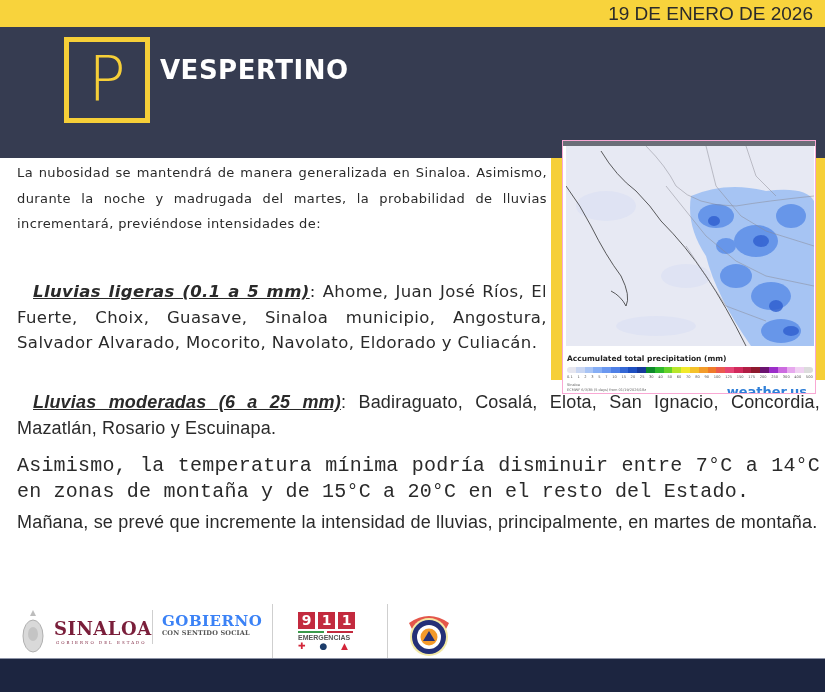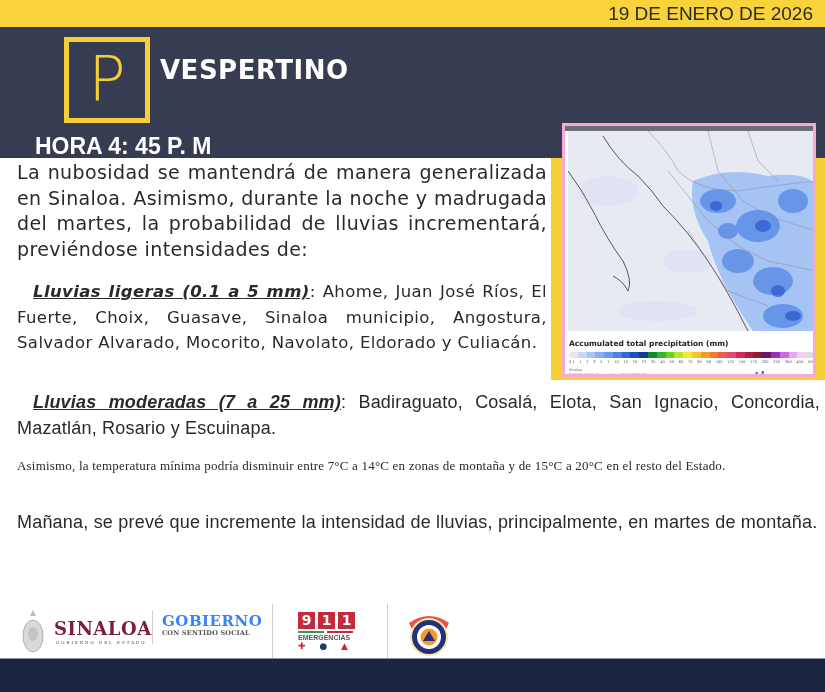--- a/index.html
+++ b/index.html
@@ -10,35 +10,35 @@
   .top-bar .date { position: absolute; right: 12px; top: 3px; font-family: "Liberation Sans", sans-serif; font-size: 19px; color: #2b2b2b; letter-spacing: 0px; }
 
   .header { position: absolute; left: 0; top: 27px; width: 825px; height: 131px; background: #363c51; }
   .p-box { position: absolute; left: 64px; top: 10px; width: 86px; height: 86px; border: 5px solid #f6cf38; }
   .p-box .p-letter { position: absolute; left: 0; top: 0; width: 100%; height: 100%; display: flex; align-items: center; justify-content: center; color: #f6cf38; font-family: "DejaVu Sans", sans-serif; font-size: 62px; font-weight: 300; line-height: 1; }
   .title { position: absolute; left: 160px; top: 28px; color: #ffffff; font-family: "DejaVu Sans", sans-serif; font-weight: bold; font-size: 26px; line-height: 31px; letter-spacing: 0.5px; }
   .hora { position: absolute; left: 35px; top: 106px; color: #ffffff; font-family: "Liberation Sans", sans-serif; font-weight: bold; font-size: 23px; }
 
   .yellow-panel { position: absolute; left: 551px; top: 158px; width: 274px; height: 222px; background: #f6cf38; }
 
-  .map { position: absolute; left: 562px; top: 123px; width: 254px; height: 254px; background: #ffffff; border: 3px solid #f9a8d4; overflow: hidden; }
+  .map { position: absolute; left: 562px; top: 140px; width: 254px; height: 254px; background: #ffffff; border: 1px solid #f9a8d4; overflow: hidden; }
   .map .map-top { position: absolute; left: 0; top: 0; width: 100%; height: 5px; background: #6b6f78; }
   .map .map-area { position: absolute; left: 3px; top: 5px; width: 248px; height: 200px; background: #e6e8f2; overflow: hidden; }
   .map .legend { position: absolute; left: 0; top: 205px; width: 100%; height: 49px; background: #ffffff; }
   .legend .legend-title { position: absolute; left: 4px; top: 8px; font-family: "DejaVu Sans", sans-serif; font-weight: bold; font-size: 7.5px; color: #222; }
   .legend .legend-meta { position: absolute; right: 4px; top: 6px; font-size: 3.5px; color: #888; text-align: right; line-height: 5px; width: 60px; height: 10px; }
   .legend .scale { position: absolute; left: 4px; top: 21px; width: 246px; height: 6px; display: flex; border-radius: 3px; overflow: hidden; }
   .legend .scale span { flex: 1; height: 100%; }
   .legend .ticks { position: absolute; left: 4px; top: 29px; width: 246px; display: flex; justify-content: space-between; font-size: 3.6px; color: #555; }
   .legend .source { position: absolute; left: 4px; top: 37px; font-size: 3.5px; color: #666; line-height: 4.5px; }
   .legend .brand { position: absolute; right: 8px; top: 38px; font-size: 13px; color: #2f7fd8; font-weight: bold; }
-  .para1 { position: absolute; left: 17px; top: 160px; width: 530px; text-align: justify; text-align-last: left; font-size: 19px; line-height: 25.5px; letter-spacing: 0.4px; }
+  .para1 { position: absolute; left: 17px; top: 160px; width: 530px; text-align: justify; text-align-last: left; font-size: 13px; line-height: 25.5px; letter-spacing: 0.4px; }
   .para2 { position: absolute; left: 17px; top: 279px; width: 530px; text-align: justify; text-align-last: left; font-size: 16.5px; line-height: 25.5px; letter-spacing: 0.4px; }
   .para3 { position: absolute; left: 17px; top: 390px; width: 803px; font-family: "Liberation Sans", sans-serif; font-size: 18px; line-height: 25.5px; text-align: justify; text-align-last: left; letter-spacing: 0.2px; }
-  .para4 { position: absolute; left: 17px; top: 453px; width: 803px; font-family: Liberation Serif, serif; font-size: 13px; line-height: 25.5px; text-align: justify; text-align-last: left; letter-spacing: 0.2px; }
+  .para4 { position: absolute; left: 17px; top: 453px; width: 803px; font-family: Liberation Mono, monospace; font-size: 20px; line-height: 25.5px; text-align: justify; text-align-last: left; letter-spacing: 0.2px; }
   .para5 { position: absolute; left: 17px; top: 510px; width: 803px; font-family: "Liberation Sans", sans-serif; font-size: 18px; line-height: 25.5px; text-align: justify; text-align-last: left; letter-spacing: 0.2px; }
   .emph { font-weight: bold; font-style: italic; text-decoration: underline; margin-left: 16px; }
 
   .logos { position: absolute; left: 0; top: 600px; width: 825px; height: 58px; }
   .logo-sinaloa { position: absolute; left: 22px; top: 8px; width: 150px; height: 46px; }
   .shield-icon { position: absolute; left: 0; top: 0; width: 22px; height: 46px; }
   .sinaloa-word { position: absolute; left: 32px; top: 10px; font-family: "DejaVu Serif", serif; font-weight: bold; font-size: 18px; color: #7a1e3a; letter-spacing: 0.5px; }
   .sinaloa-sub { position: absolute; left: 34px; top: 32px; font-family: "DejaVu Serif", serif; font-size: 4px; color: #7a1e3a; letter-spacing: 2px; }
   .v-divider { position: absolute; width: 1px; background: #cfcfcf; }
   .gobierno { position: absolute; left: 162px; top: 14px; font-family: "DejaVu Serif", serif; }
@@ -62,21 +62,20 @@
   <span class="date">19 DE ENERO DE 2026</span>
 </div>
 
 <div class="header">
   <div class="p-box">
     <span class="p-letter">P</span>
   </div>
   <div class="title">
     <div>VESPERTINO</div>
   </div>
-  <div class="hora">HORA 4: 45 P. M</div>
 </div>
 
 <div class="yellow-panel"></div>
 
 <div class="map">
   <div class="map-top"></div>
   <div class="map-area">
     <svg width="248" height="200" viewBox="0 0 248 200">
       <rect width="248" height="200" fill="#e7e9f3"></rect>
       <g fill="#dfe3f3">
@@ -184,21 +183,21 @@
   </div>
 </div>
 
 <div class="para1">La nubosidad se mantendrá de manera generalizada en Sinaloa. Asimismo, durante la noche y madrugada del martes, la probabilidad de lluvias incrementará, previéndose intensidades de:</div>
 
 <div class="para2">
   <span class="emph">Lluvias ligeras (0.1 a 5 mm)</span><span>: Ahome, Juan José Ríos, El Fuerte, Choix, Guasave, Sinaloa municipio, Angostura, Salvador Alvarado, Mocorito, Navolato, Eldorado y Culiacán.</span>
 </div>
 
 <div class="para3">
-  <span class="emph">Lluvias moderadas (7 a 25 mm)</span><span>: Badiraguato, Cosalá, Elota, San Ignacio, Concordia, Mazatlán, Rosario y Escuinapa.</span>
+  <span class="emph">Lluvias moderadas (6 a 25 mm)</span><span>: Badiraguato, Cosalá, Elota, San Ignacio, Concordia, Mazatlán, Rosario y Escuinapa.</span>
 </div>
 
 <div class="para4">Asimismo, la temperatura mínima podría disminuir entre 7°C a 14°C en zonas de montaña y de 15°C a 20°C en el resto del Estado.</div>
 
 <div class="para5">Mañana, se prevé que incremente la intensidad de lluvias, principalmente, en martes de montaña.</div>
 
 <div class="logos">
   <div class="logo-sinaloa">
     <svg class="shield-icon" viewBox="0 0 22 46">
       <path d="M11 2 L14 8 L8 8 Z" fill="#bdbdbd"></path>

